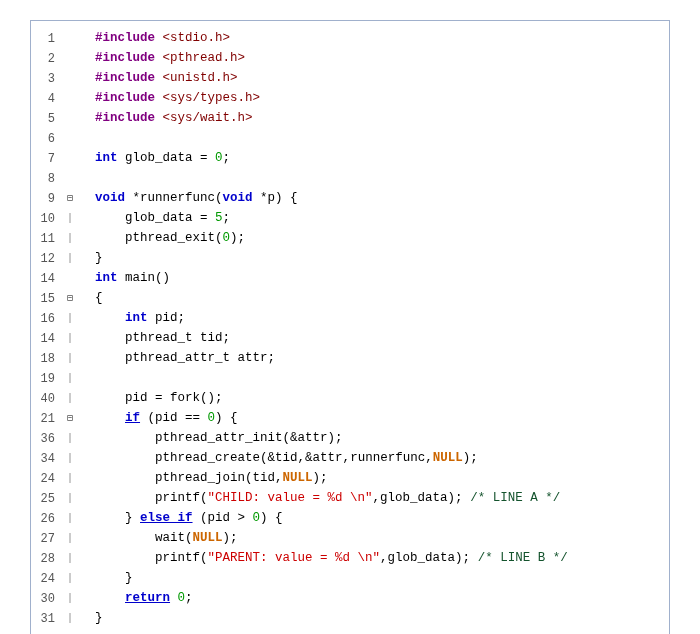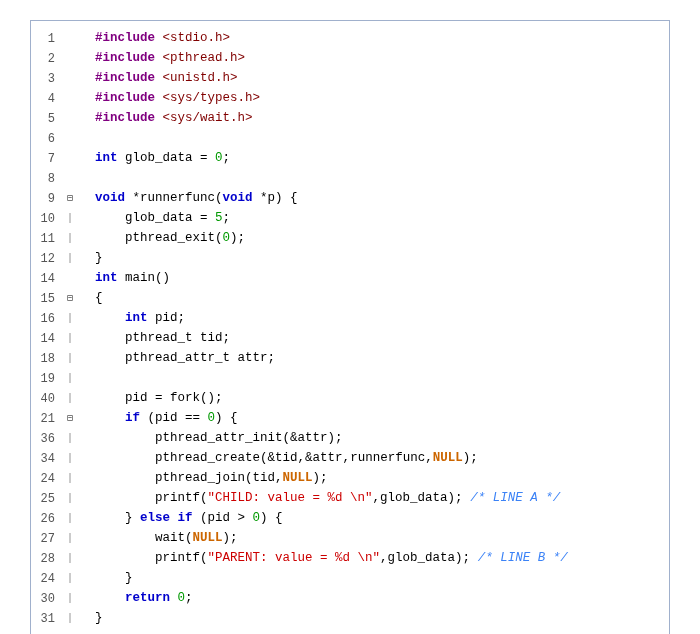--- a/index.html
+++ b/index.html
@@ -55,24 +55,24 @@
     .code-content {
       flex: 1;
       padding-left: 2px;
       white-space: pre;
       margin-left: 16px;
     }
     
     .kw-include { color: #800080; font-weight: bold; } 
     .kw-header  { color: #800000; } 
     .kw-type    { color: #0000cc; font-weight: bold; }
-    .kw-keyword { color: #0000cc; font-weight: bold; } 
+    .kw-keyword { color: #0000cc; font-weight: bold; text-decoration: underline; } 
     .kw-number  { color: #009900; }
     .kw-string  { color: #cc0000; }
-    .kw-comment { color: #3b82f6; font-style: italic; }
+    .kw-comment { color: #14532d; }
     .kw-special { color: #cc6600; font-weight: bold; } 
     .kw-name    { color: #000000; }
   </style>
 </head>
 <body>
 
 <div class="page-container">
   <div class="code-box">
 
     <div class="code-line">

